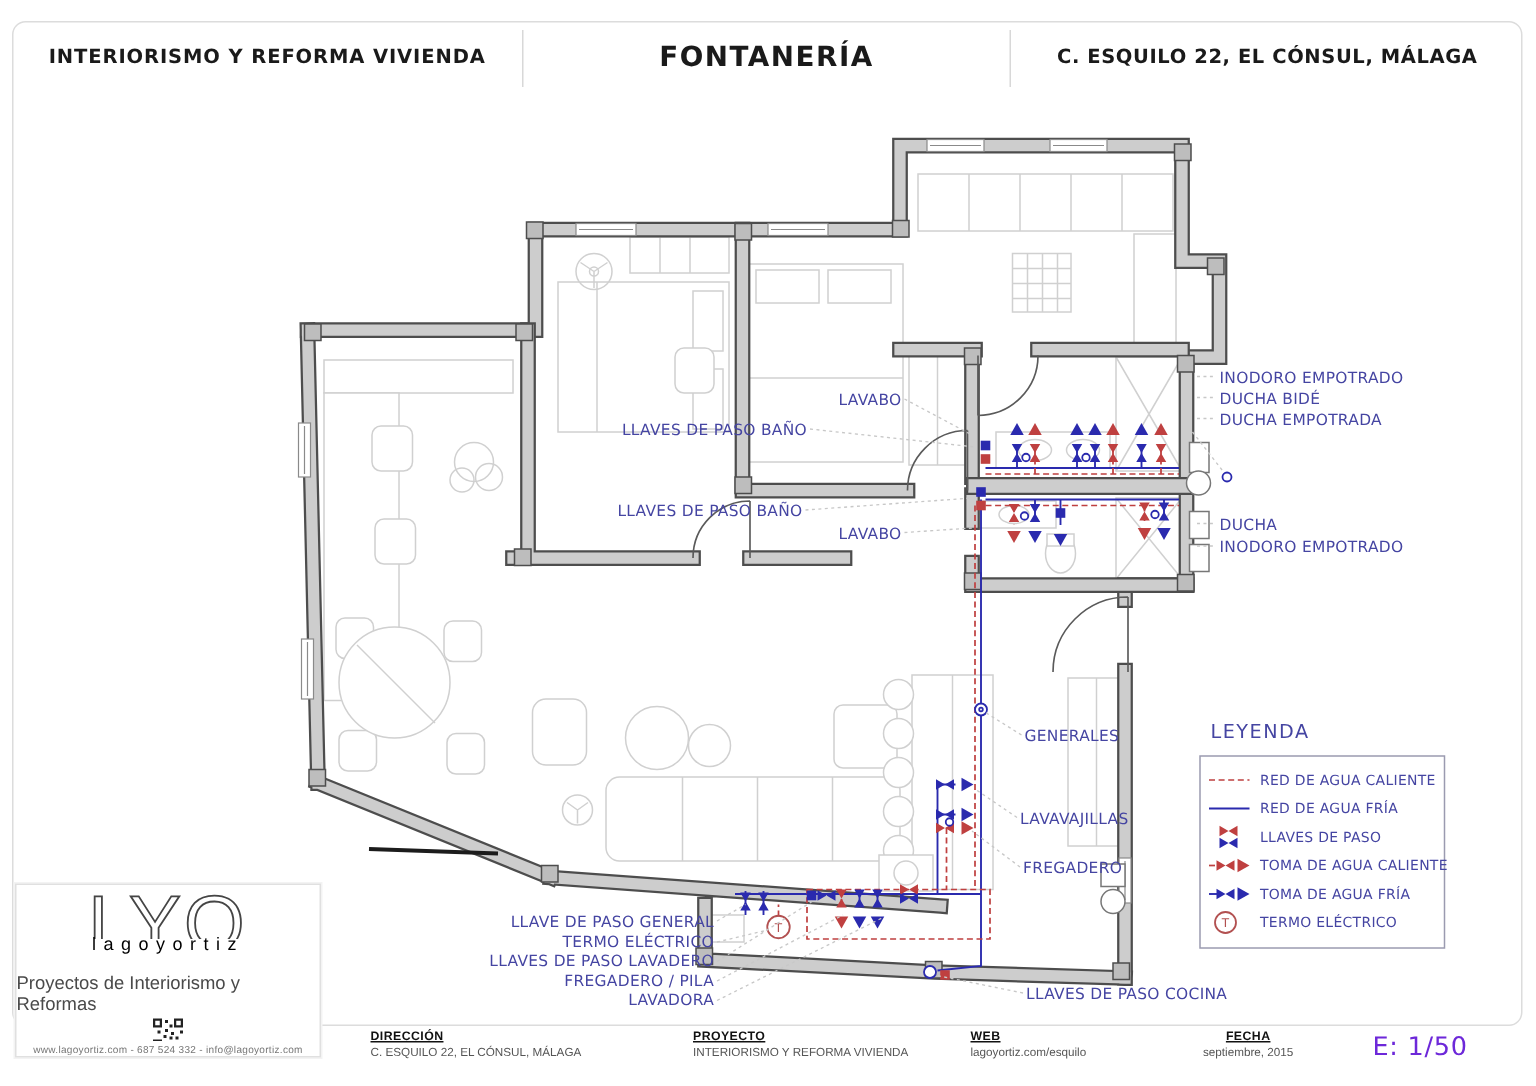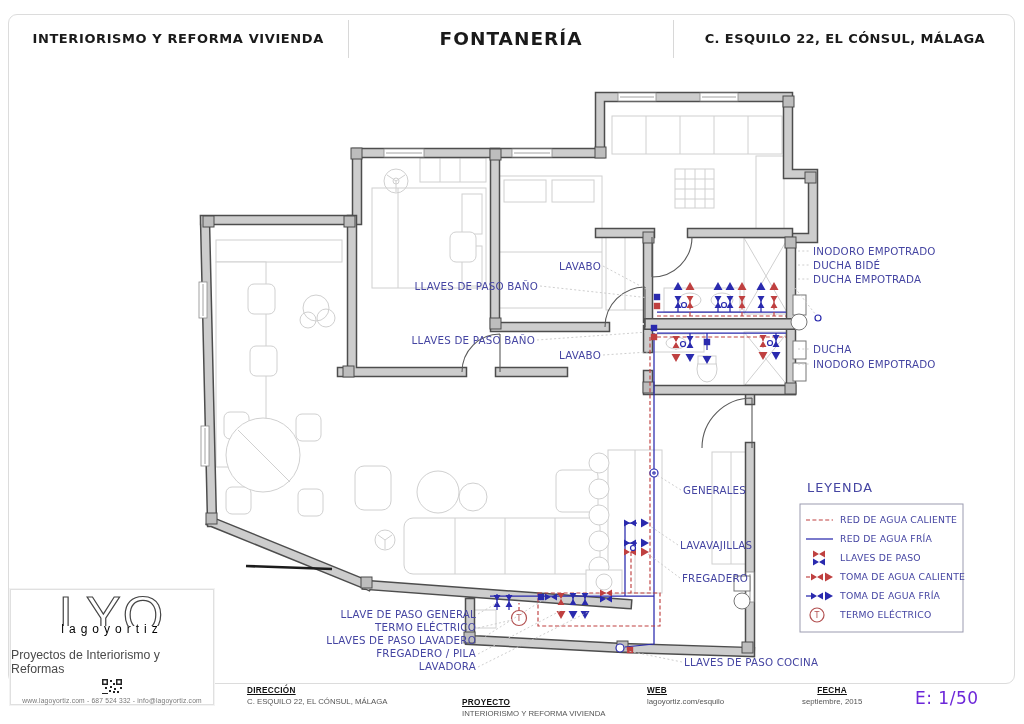--- a/index.html
+++ b/index.html
@@ -393,21 +393,21 @@
         <rect x="12" y="13" width="2" height="2" fill="#222"></rect>
     </svg>
     <div class="logo-contact">www.lagoyortiz.com  -  687 524 332  -  info@lagoyortiz.com</div>
   </div>
 
   <div class="ftr">
     <div class="fcol" style="left:247px;">
       <div class="flabel">DIRECCIÓN</div>
       <div class="fvalue">C. ESQUILO 22, EL CÓNSUL, MÁLAGA</div>
     </div>
-    <div class="fcol" style="left:462px;margin-top:12px;">
+    <div class="fcol" style="left:462px;">
       <div class="flabel">PROYECTO</div>
       <div class="fvalue">INTERIORISMO Y REFORMA VIVIENDA</div>
     </div>
     <div class="fcol" style="left:647px;">
       <div class="flabel">WEB</div>
       <div class="fvalue">lagoyortiz.com/esquilo</div>
     </div>
     <div class="fcol" style="left:802px;text-align:center;">
       <div class="flabel">FECHA</div>
       <div class="fvalue">septiembre, 2015</div>

